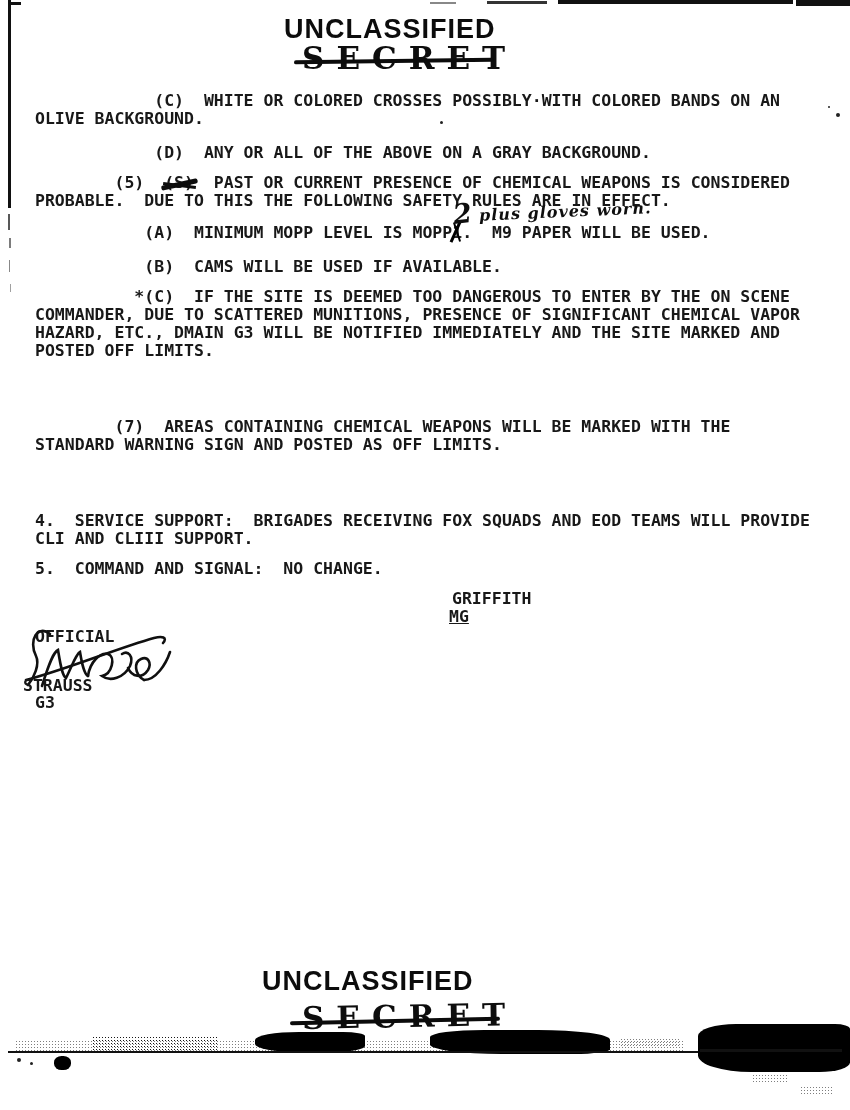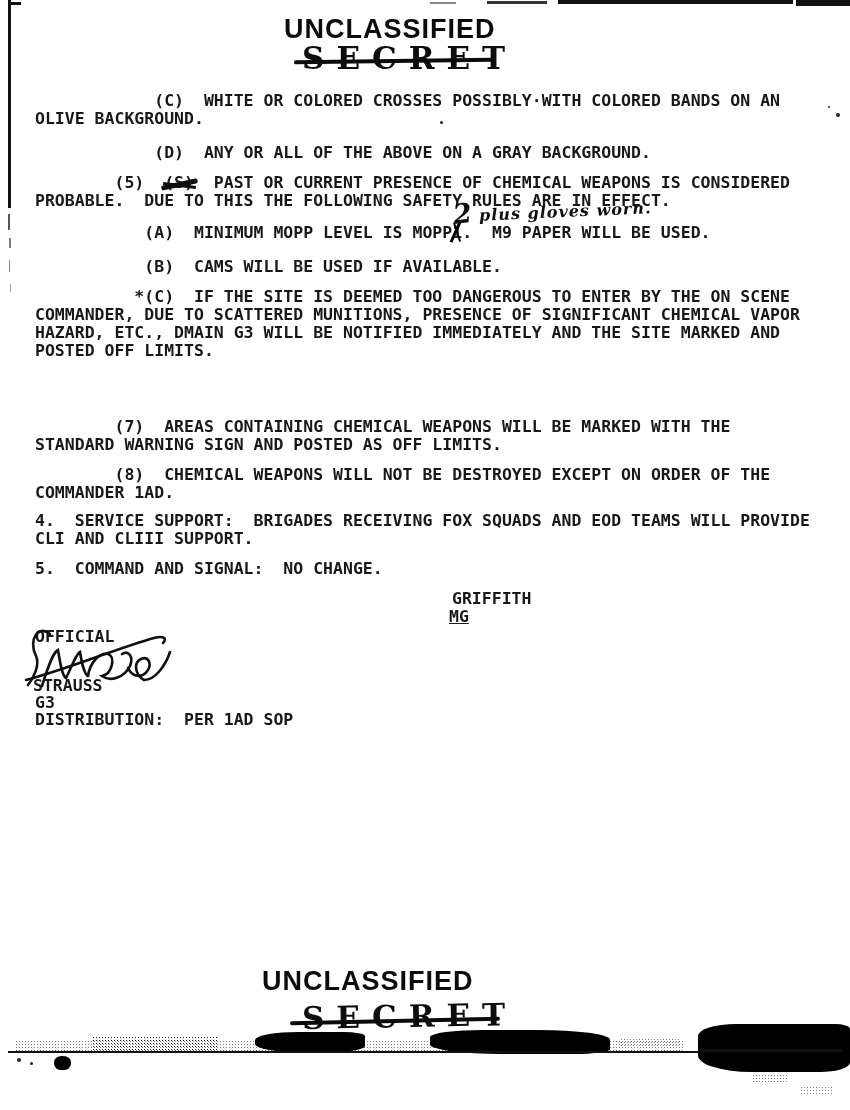--- a/index.html
+++ b/index.html
@@ -121,45 +121,42 @@
 
   <div class="para" style="top:288px">          *(C)  IF THE SITE IS DEEMED TOO DANGEROUS TO ENTER BY THE ON SCENE
 COMMANDER, DUE TO SCATTERED MUNITIONS, PRESENCE OF SIGNIFICANT CHEMICAL VAPOR
 HAZARD, ETC., DMAIN G3 WILL BE NOTIFIED IMMEDIATELY AND THE SITE MARKED AND
 POSTED OFF LIMITS.</div>
 
 
   <div class="para" style="top:418px">        (7)  AREAS CONTAINING CHEMICAL WEAPONS WILL BE MARKED WITH THE
 STANDARD WARNING SIGN AND POSTED AS OFF LIMITS.</div>
 
-  <div class="para" style="top:466px">        (8)  CHEMICAL WEAPONS WILL NOT BE DESTROYED EXCEPT ON ORDER OF THE
-COMMANDER 1AD.</div>
 
   <div class="para" style="top:512px">4.  SERVICE SUPPORT:  BRIGADES RECEIVING FOX SQUADS AND EOD TEAMS WILL PROVIDE
 CLI AND CLIII SUPPORT.</div>
 
   <div class="para" style="top:560px">5.  COMMAND AND SIGNAL:  NO CHANGE.</div>
 
   <div class="sig-line" style="left:452px;top:590px;">GRIFFITH</div>
   <div class="sig-line" style="left:449px;top:608px;text-decoration:underline;">MG</div>
 
   <div class="sig-line" style="left:35px;top:628px;">OFFICIAL</div>
 
   <svg class="signature" width="170" height="75" viewBox="0 0 170 75">
     <path d="M6,58 C45,48 98,26 134,16 C142,14 148,15 143,21"></path>
     <path d="M30,12 C18,2 8,18 16,34 C20,42 14,56 8,63"></path>
     <path d="M22,64 C30,38 34,30 38,28 C40,40 42,54 46,56 C52,44 56,32 60,30 C62,42 64,52 68,54"></path>
     <path d="M68,54 C70,40 80,30 88,32 C96,35 92,52 82,54 C90,60 104,56 110,44 C114,34 108,28 102,32"></path>
     <path d="M108,46 C112,55 122,57 128,48 C132,41 128,34 121,37 C114,40 114,52 124,58"></path>
     <path d="M124,58 C136,58 146,42 150,30"></path>
   </svg>
 
-  <div class="sig-line" style="left:33px;top:677px;text-align:center;">STRAUSS</div>
+  <div class="sig-line" style="left:23px;top:677px;text-align:center;">STRAUSS</div>
   <div class="sig-line" style="left:35px;top:694px;">G3</div>
-  <div class="sig-line" style="left:35px;top:711px;">DISTRIBUTION:  PER 1AD SOP</div>
 
   <div class="uncl" style="left:262px;top:966px;">UNCLASSIFIED</div>
   <div class="secret" style="left:302px;top:998px;transform:rotate(-1deg);">SECRET</div>
   <div class="strike-bar" style="left:290px;top:1019px;width:210px;height:4px;transform:rotate(-1.2deg);"></div>
 
   <div style="position:absolute;left:0;top:1024px;width:850px;height:80px;">
     <div class="speck light" style="left:15px;top:16px;width:670px;height:12px;"></div>
     <div class="speck" style="left:92px;top:12px;width:125px;height:16px;"></div>
     <div class="speck dense" style="left:255px;top:8px;width:110px;height:20px;border-radius:40% 20% 30% 40%;"></div>
     <div class="speck dense" style="left:430px;top:6px;width:180px;height:24px;border-radius:30% 40% 20% 40%;"></div>

